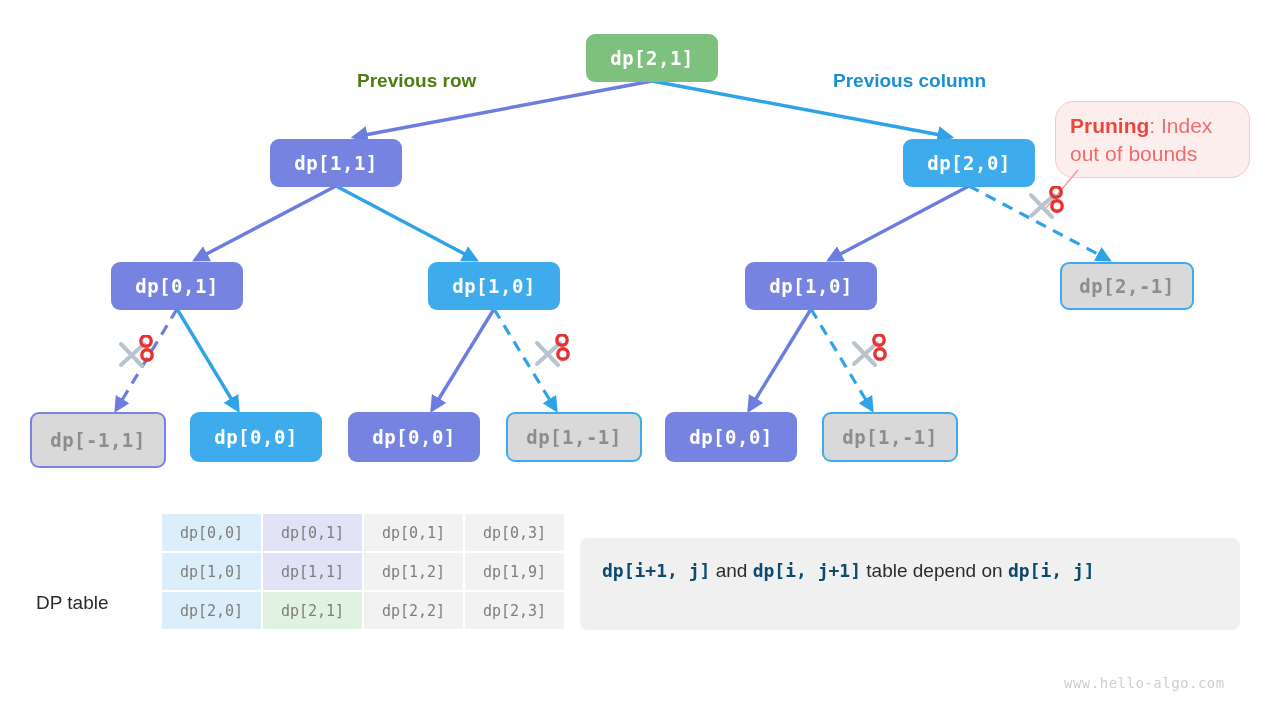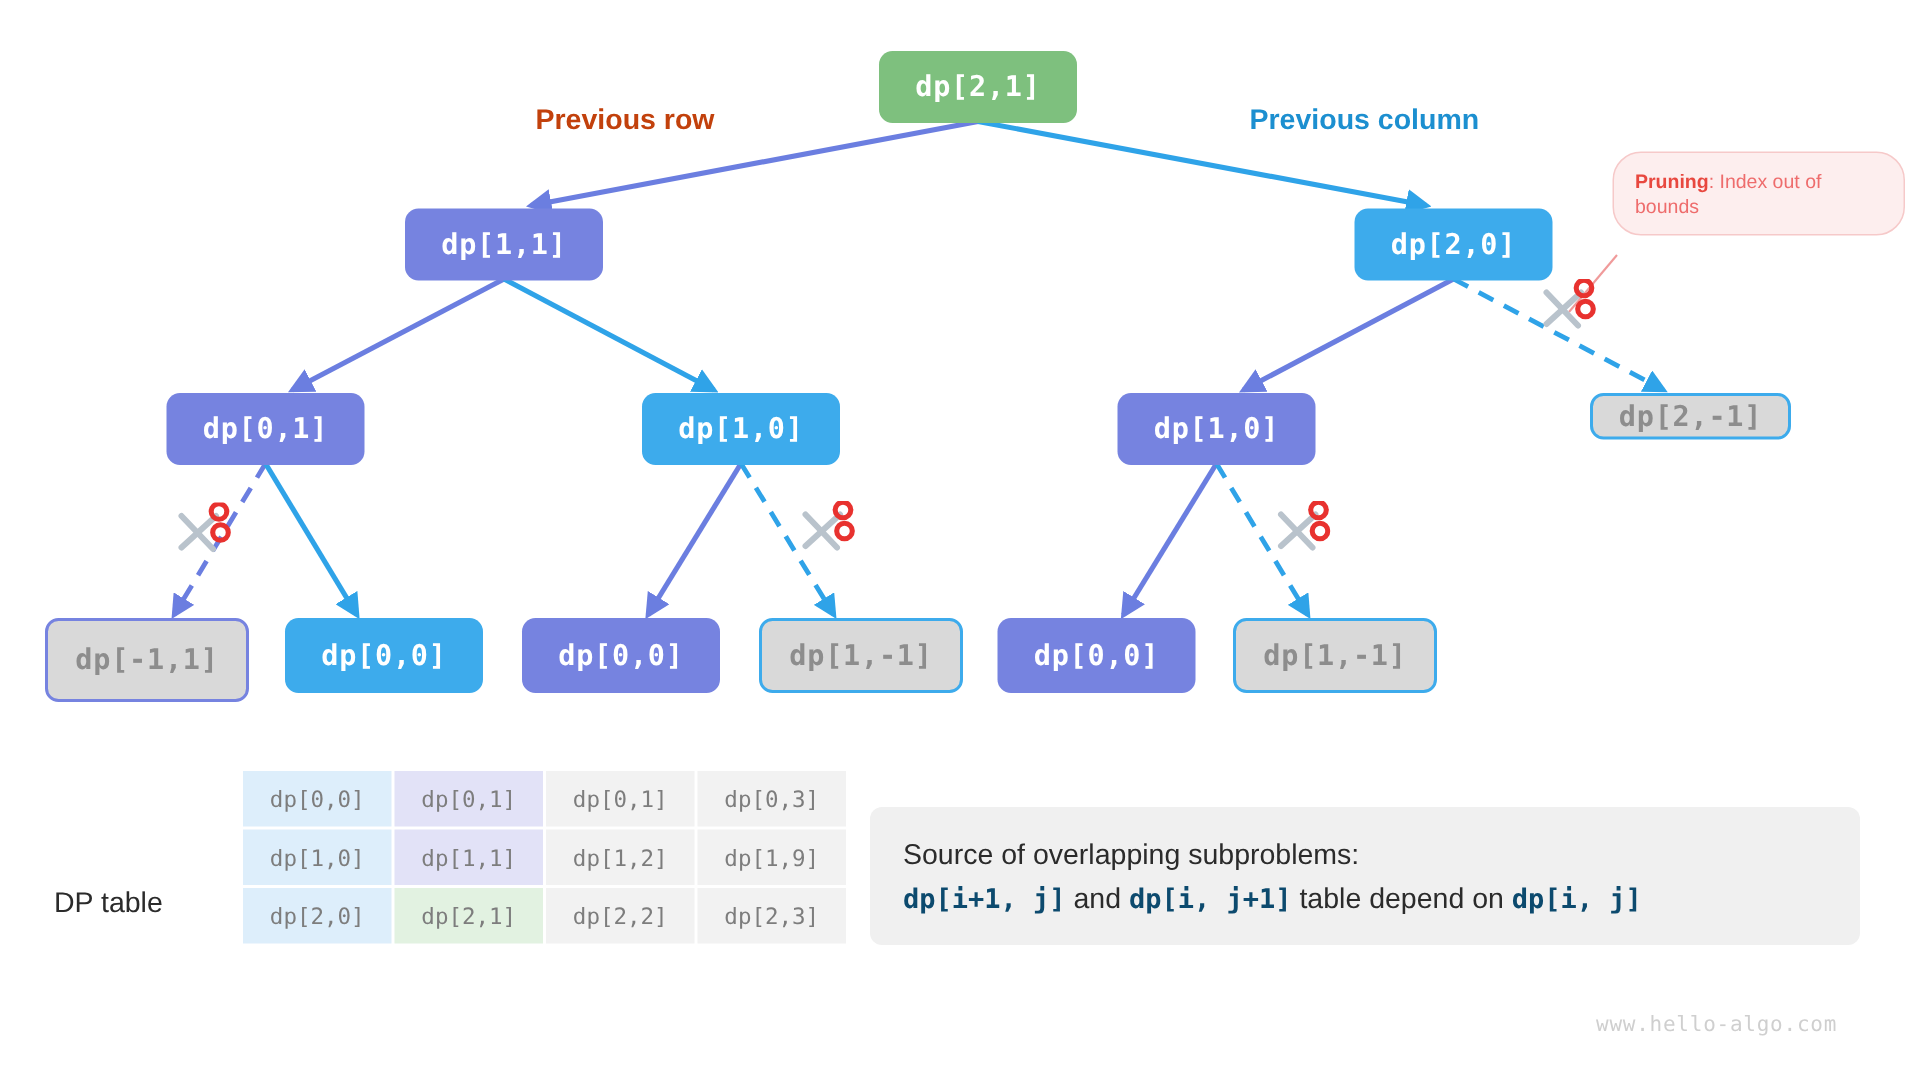--- a/index.html
+++ b/index.html
@@ -57,35 +57,34 @@
     border-color: #7683e0;
   }
 
   
   .caption {
     position: absolute;
     font-size: 19px;
     font-weight: bold;
     white-space: nowrap;
   }
-  .caption.row { color: #c2410c; }
+  .caption.row { color: #4d7c0f; }
   .caption.col { color: #1c8fd0; }
 
   
   .callout {
     position: absolute;
     background: #fdeeee;
     border: 1.5px solid #f6c9c9;
     border-radius: 19px;
     padding: 10px 14px;
-    font-size: 13px;
+    font-size: 21px;
     color: #ee6c6c;
     line-height: 1.32;
     box-sizing: border-box;
-    margin-left: 20px;
   }
   .callout b { color: #e8483f; font-weight: bold; }
 
   
   .scissors { position: absolute; width: 42px; height: 42px; }
 
   
   .dp-label {
     position: absolute;
     font-size: 19px;
@@ -171,21 +170,21 @@
       <line x1="811" y1="309" x2="872" y2="410" stroke="#2fa3e8" stroke-width="3.2" stroke-linecap="butt" stroke-dasharray="11 8" marker-end="url(#m2fa3e8)"></line>
     </svg>
 
   <div id="node-layer">
       <div class="node green" style="left: 586px; top: 34px; width: 132px; height: 48px;"><span>dp[2,1]</span></div>
       <div class="node purple" style="left: 270px; top: 139px; width: 132px; height: 48px;"><span>dp[1,1]</span></div>
       <div class="node blue" style="left: 903px; top: 139px; width: 132px; height: 48px;"><span>dp[2,0]</span></div>
       <div class="node purple" style="left: 111px; top: 262px; width: 132px; height: 48px;"><span>dp[0,1]</span></div>
       <div class="node blue" style="left: 428px; top: 262px; width: 132px; height: 48px;"><span>dp[1,0]</span></div>
       <div class="node purple" style="left: 745px; top: 262px; width: 132px; height: 48px;"><span>dp[1,0]</span></div>
-      <div class="node pruned" style="left: 1060px; top: 262px; width: 134px; height: 31px;"><span>dp[2,-1]</span></div>
+      <div class="node pruned" style="left: 1060px; top: 262px; width: 134px; height: 48px;"><span>dp[2,-1]</span></div>
       <div class="node pruned purple-border" style="left: 30px; top: 412px; width: 136px; height: 56px;"><span>dp[-1,1]</span></div>
       <div class="node blue" style="left: 190px; top: 412px; width: 132px; height: 50px;"><span>dp[0,0]</span></div>
       <div class="node purple" style="left: 348px; top: 412px; width: 132px; height: 50px;"><span>dp[0,0]</span></div>
       <div class="node pruned" style="left: 506px; top: 412px; width: 136px; height: 50px;"><span>dp[1,-1]</span></div>
       <div class="node purple" style="left: 665px; top: 412px; width: 132px; height: 50px;"><span>dp[0,0]</span></div>
       <div class="node pruned" style="left: 822px; top: 412px; width: 136px; height: 50px;"><span>dp[1,-1]</span></div>
     </div>
 
   <div class="caption row" style="left:357px; top:70px;">Previous row</div>
 
@@ -245,19 +244,18 @@
         <tr>
           <td class="c-blue">dp[2,0]</td>
           <td class="c-green">dp[2,1]</td>
           <td>dp[2,2]</td>
           <td>dp[2,3]</td>
         </tr>
       </tbody>
     </table>
 
   <div class="note" style="left:580px; top:538px; width:660px; height:92px;">
-    <div>Source of overlapping subproblems:</div>
     <div><span class="code">dp[i+1, j]</span><span> and </span><span class="code">dp[i, j+1]</span><span> table depend on </span><span class="code">dp[i, j]</span></div>
   </div>
 
   <div class="watermark" style="left:1064px; top:675px;">www.hello-algo.com</div>
 
 </div>
 
 </body></html>

